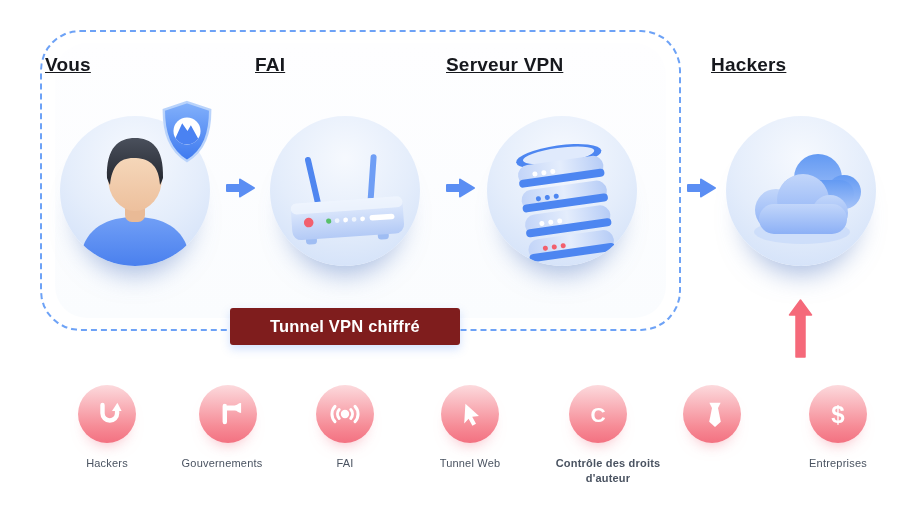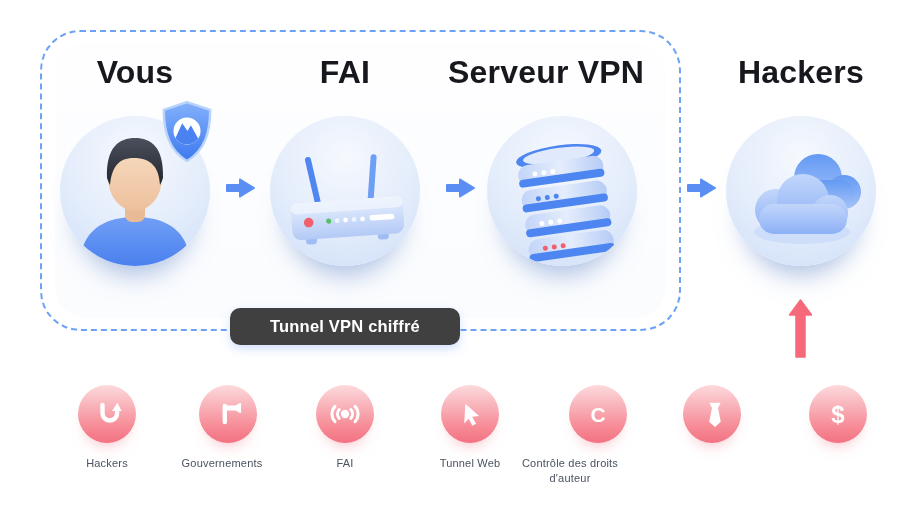--- a/index.html
+++ b/index.html
@@ -11,37 +11,37 @@
   .tunnel-box{
     position:absolute;left:40px;top:30px;width:637px;height:297px;
     border:2px dashed #6da2f6;border-radius:40px;
   }
   .tunnel-card{
     position:absolute;inset:11px 13px;border-radius:32px;
     background:linear-gradient(180deg,#fefeff 0%,#fafcfe 100%);
   }
   
   .node-title{
-    position:absolute;top:54px;height:34px;text-align:center;
-    font-size:32px;font-weight:700;color:#16181d;letter-spacing:.2px;
+    position:absolute;top:54px;height:34px;
+    font-size:19px;font-weight:700;color:#16181d;letter-spacing:.2px;text-decoration:underline;
   }
   .node-circle{
     position:absolute;top:116px;width:150px;height:150px;border-radius:50%;
     background:radial-gradient(circle at 50% 28%,#f6f9fe 0%,#e4edfb 52%,#cedef8 100%);
     box-shadow:0 26px 26px -18px rgba(100,135,200,.55);
     overflow:hidden;
   }
   .node-circle svg{position:absolute;left:0;top:0;}
   .shield{position:absolute;left:158px;top:99px;width:58px;height:66px;z-index:3;}
   
   .flow-arrow{position:absolute;top:177px;width:30px;height:22px;}
   
   .tunnel-badge{
     position:absolute;left:230px;top:308px;width:230px;height:37px;
-    background:#404040;border-radius:10px;display:flex;align-items:center;justify-content:center;
+    background:#7f1d1d;border-radius:3px;display:flex;align-items:center;justify-content:center;
     color:#ffffff;font-size:16.5px;font-weight:700;letter-spacing:.2px;
     box-shadow:0 4px 10px rgba(77,137,248,.25);
   }
   
   .threat-arrow{position:absolute;left:788px;top:299px;width:25px;height:59px;}
   
   .threat-circle{
     position:absolute;top:385px;width:58px;height:58px;border-radius:50%;
     background:linear-gradient(180deg,#fcdadd 0%,#f68b96 72%,#f37181 100%);
     display:flex;align-items:center;justify-content:center;
@@ -262,15 +262,16 @@
   <div class="threat-circle" style="left:809px;">
     <svg width="32" height="32" viewBox="0 0 32 32">
       <text x="16" y="24.5" text-anchor="middle" font-family="Liberation Sans, sans-serif" font-size="24" font-weight="700" fill="#ffffff">$</text>
     </svg>
   </div>
 
   <div class="threat-label" style="left:37px;width:140px;">Hackers</div>
   <div class="threat-label" style="left:152px;width:140px;">Gouvernements</div>
   <div class="threat-label" style="left:275px;width:140px;">FAI</div>
   <div class="threat-label" style="left:400px;width:140px;">Tunnel Web</div>
-  <div class="threat-label" style="left:514px;width:112px;">Contrôle des droits d'auteur</div>
+  <div class="threat-label" style="left:552px;width:112px;font-weight:bold;">Contrôle des droits d'auteur</div>
+  <div class="threat-label" style="left:768px;width:140px;">Entreprises</div>
 
 </div>
 
 </body></html>

